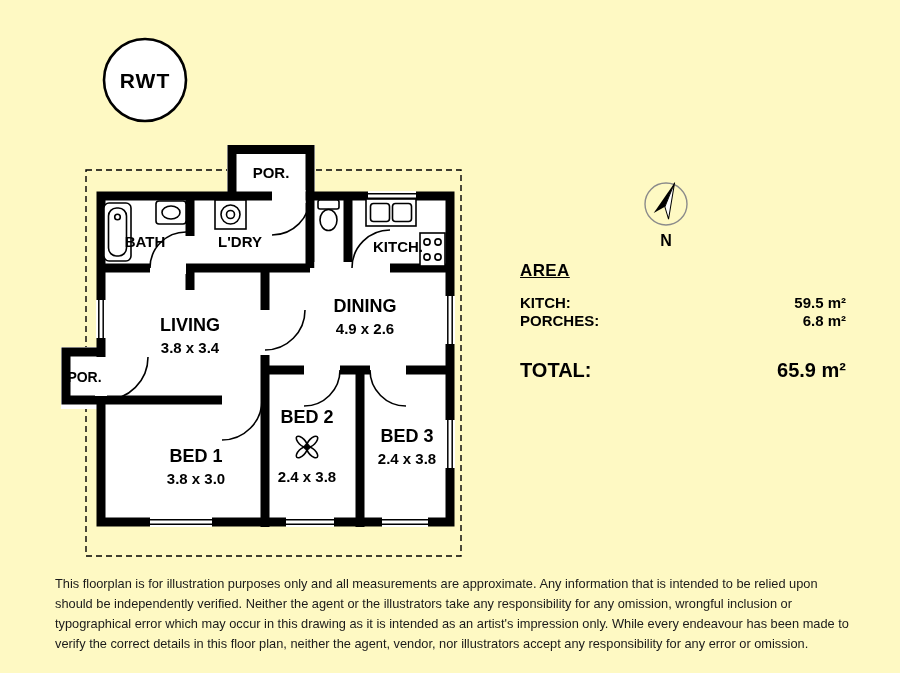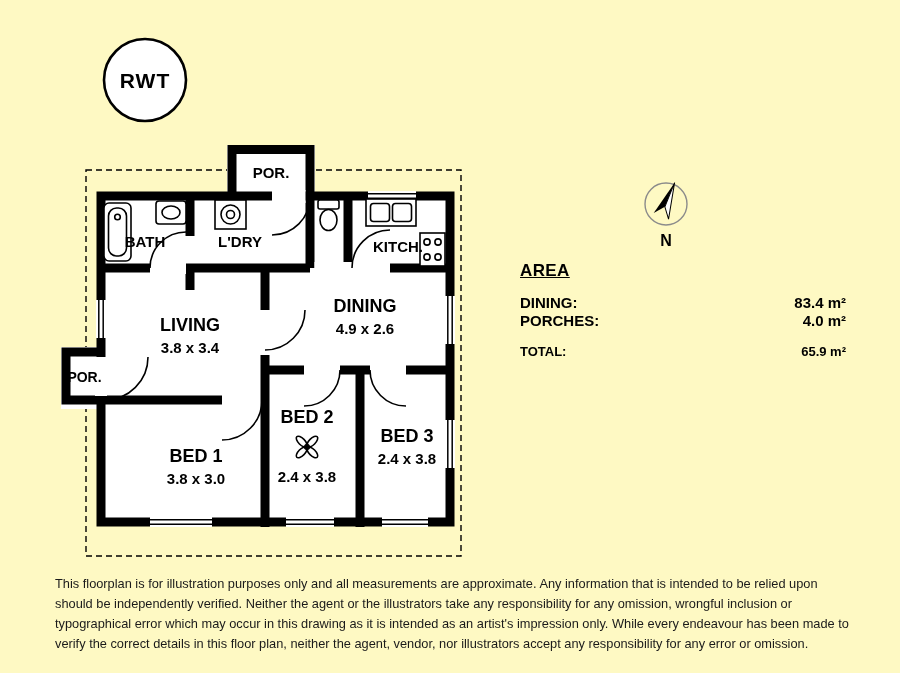--- a/index.html
+++ b/index.html
@@ -5,21 +5,21 @@
   html,body{margin:0;padding:0;background:#fff;}
   .canvas{position:relative;width:900px;height:673px;background:#fef9c3;overflow:hidden;
           font-family:"Liberation Sans",sans-serif;color:#000;}
   .plan-svg{position:absolute;left:0;top:0;}
   svg text{font-family:"Liberation Sans",sans-serif;font-weight:700;fill:#000;}
   .area-summary{position:absolute;left:520px;top:261px;width:326px;}
   .area-heading{font-weight:700;font-size:17px;letter-spacing:.4px;text-decoration:underline;}
   .area-row{display:flex;justify-content:space-between;font-weight:700;font-size:15px;
             line-height:18px;}
   .area-row.first{margin-top:13px;}
-  .area-row.total{margin-top:13px;font-size:13px;}
+  .area-row.total{margin-top:31px;font-size:20px;}
   .disclaimer{position:absolute;left:55px;top:574px;width:796px;font-size:12.8px;
               line-height:20px;color:#1a1a1a;text-align:left;}
 </style>
 </head>
 <body>
 
 <div class="canvas">
 
   <svg class="plan-svg" width="900" height="673" viewBox="0 0 900 673">
 
@@ -152,26 +152,26 @@
       <text x="307" y="423" font-size="18">BED 2</text>
       <text x="307" y="482" font-size="15">2.4 x 3.8</text>
       <text x="407" y="442" font-size="18">BED 3</text>
       <text x="407" y="464" font-size="15">2.4 x 3.8</text>
     </g>
   </svg>
 
   <div class="area-summary">
     <div class="area-heading">AREA</div>
     <div class="area-row first">
-      <span>DINING:</span>
-      <span>83.4 m²</span>
+      <span>KITCH:</span>
+      <span>59.5 m²</span>
     </div>
     <div class="area-row">
       <span>PORCHES:</span>
-      <span>4.0 m²</span>
+      <span>6.8 m²</span>
     </div>
     <div class="area-row total">
       <span>TOTAL:</span>
       <span>65.9 m²</span>
     </div>
   </div>
 
   <div class="disclaimer">This floorplan is for illustration purposes only and all measurements are approximate. Any information that is intended to be relied upon should be independently verified. Neither the agent or the illustrators take any responsibility for any omission, wrongful inclusion or typographical error which may occur in this drawing as it is intended as an artist's impression only. While every endeavour has been made to verify the correct details in this floor plan, neither the agent, vendor, nor illustrators accept any responsibility for any error or omission.</div>
 
 </div>

